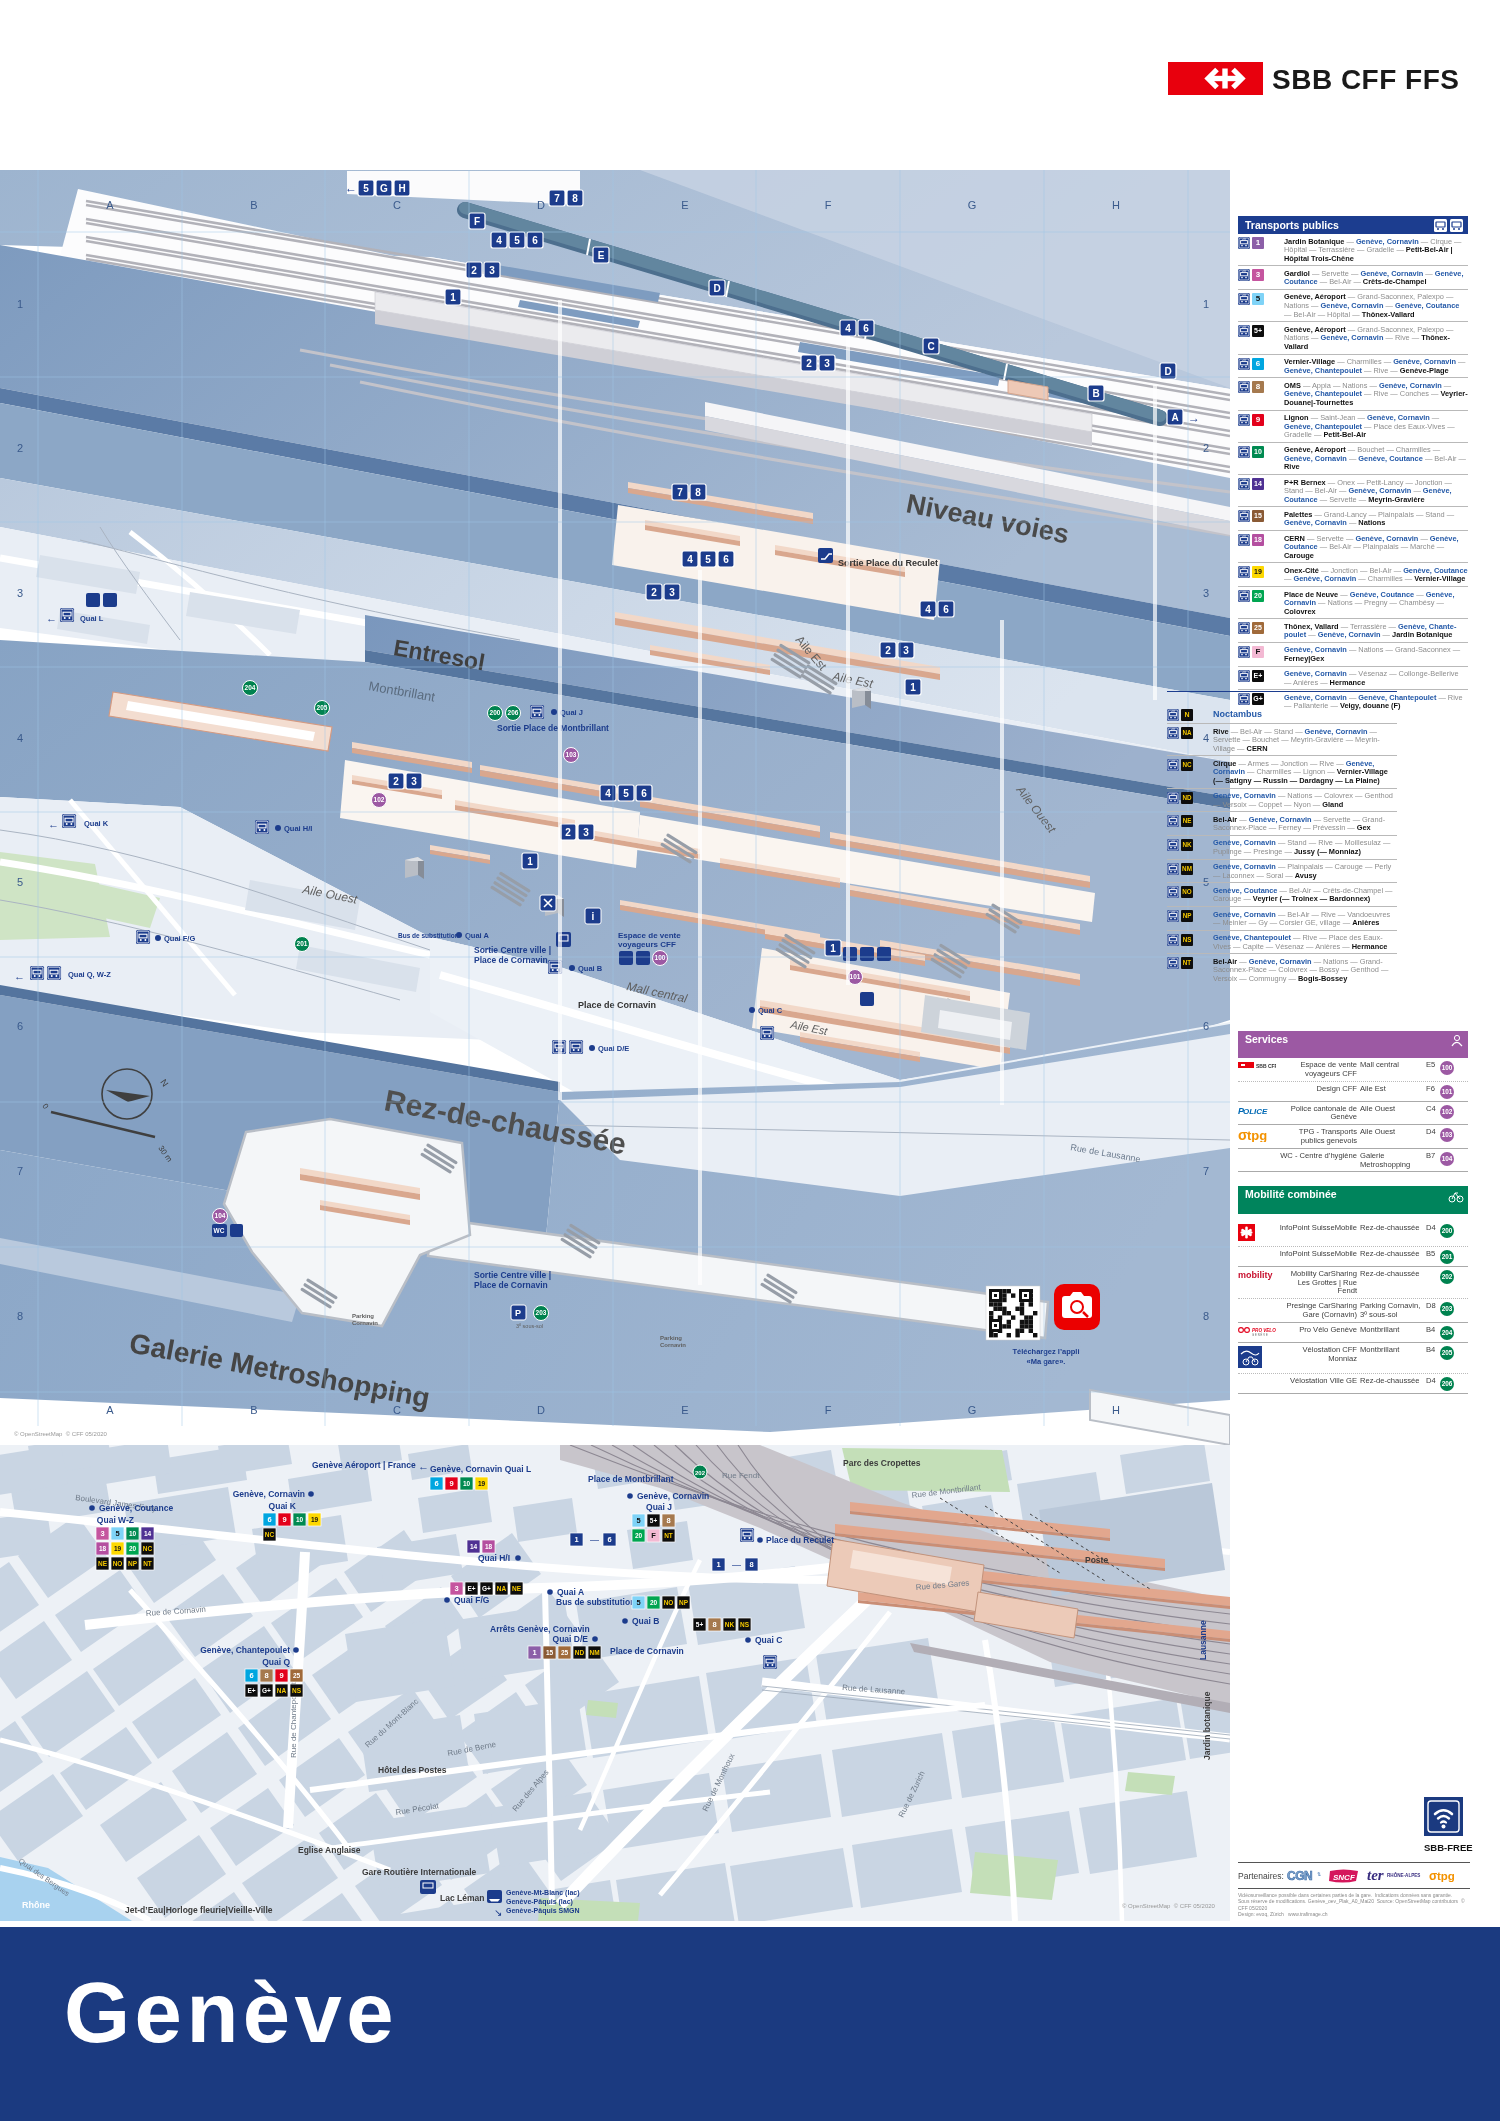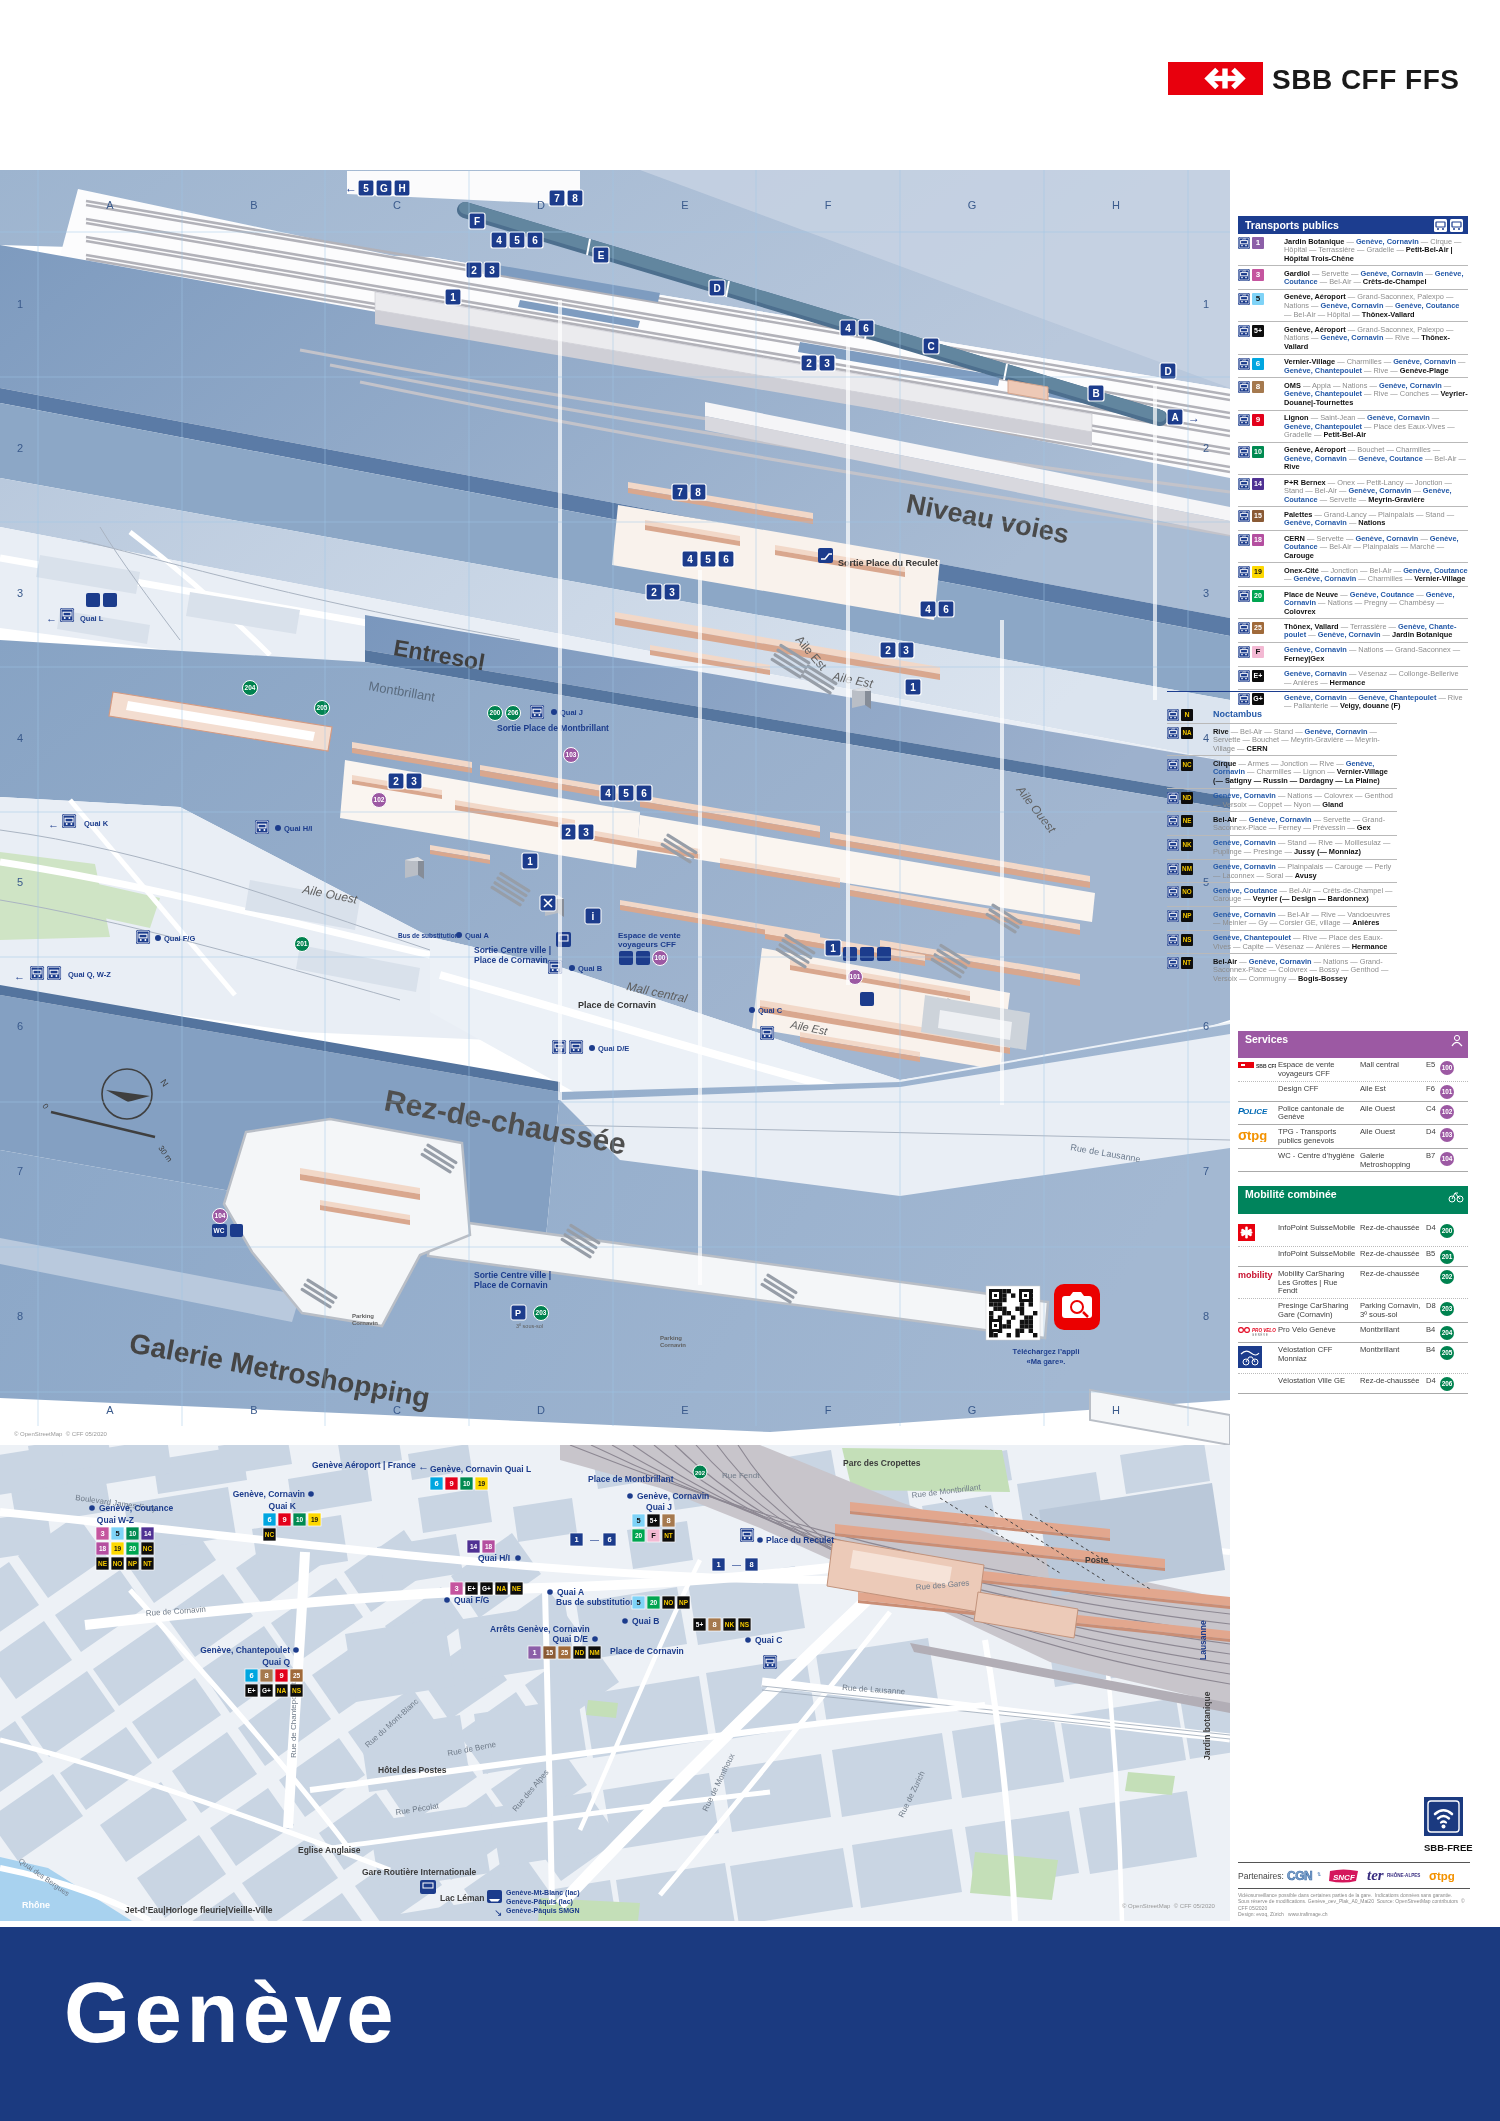--- a/index.html
+++ b/index.html
@@ -12,21 +12,21 @@
 .srow.first{border-top:none;}
 .icol{width:46px;flex:0 0 46px;display:flex;gap:2px;}
 .tcol{flex:1;font-size:7.4px;line-height:8.6px;color:#8d8d8d;padding-top:0.5px;}
 .b{color:#111;font-weight:bold;}
 .n{color:#2459a8;font-weight:bold;}
 .ti{width:12px;height:12px;flex:0 0 12px;}
 .bdg{width:12px;height:12px;flex:0 0 12px;border-radius:1px;color:#fff;font-size:8px;font-weight:bold;text-align:center;line-height:12px;}
 .nbdg{background:#0d0d0d;color:#f5c800;font-size:6.5px;}
 .svc{display:flex;font-size:7.6px;line-height:8.8px;color:#3c3c3c;padding:3px 0 2px 0;}
 .svc .lg{width:40px;flex:0 0 40px;}
-.svc .nm{width:82px;flex:0 0 82px;padding-right:3px;box-sizing:border-box;}
+.svc .nm{width:82px;flex:0 0 82px;padding-right:3px;box-sizing:border-box;text-align:right;}
 .svc .lo{width:66px;flex:0 0 66px;padding-right:2px;box-sizing:border-box;}
 .svc .gr{width:14px;flex:0 0 14px;}
 .circ{width:14px;height:14px;border-radius:50%;color:#fff;font-size:6.4px;font-weight:bold;text-align:center;line-height:14px;}
 .pcirc{background:#9c59a3;}
 .gcirc{background:#00824f;}
 .hr1{border-top:0.8px solid #aaa;}
 #footer{position:absolute;left:0;top:1927px;width:1500px;height:194px;background:#1b3a80;}
 #gen{position:absolute;left:64px;top:1964px;color:#fff;font-weight:bold;font-size:85px;letter-spacing:4.5px;}
 #logo{position:absolute;left:1168px;top:62px;}
 #partners{position:absolute;left:1238px;top:1790px;width:232px;}
@@ -1224,21 +1224,21 @@
         </div>
         <div class="tcol"><span class="n">Genève, Cornavin</span> — Plainpalais — Carouge — Perly — Laconnex — Soral — <span class="b">Avusy</span></div>
       </div>
 <div class="srow">
         <div class="icol">
           <svg class="ti">
             <use href="#ti"></use>
           </svg>
           <span class="bdg nbdg" style="font-size:6.3px">NO</span>
         </div>
-        <div class="tcol"><span class="n">Genève, Coutance</span> — Bel-Air — Crêts-de-Champel — Carouge — <span class="b">Veyrier (— Design — Bardonnex)</span></div>
+        <div class="tcol"><span class="n">Genève, Coutance</span> — Bel-Air — Crêts-de-Champel — Carouge — <span class="b">Veyrier (— Troinex — Bardonnex)</span></div>
       </div>
 <div class="srow">
         <div class="icol">
           <svg class="ti">
             <use href="#ti"></use>
           </svg>
           <span class="bdg nbdg" style="font-size:6.3px">NP</span>
         </div>
         <div class="tcol"><span class="n">Genève, Cornavin</span> — Bel-Air — Rive — Vandoeuvres — Meinier — Gy — Corsier GE, village — <span class="b">Anières</span></div>
       </div>

